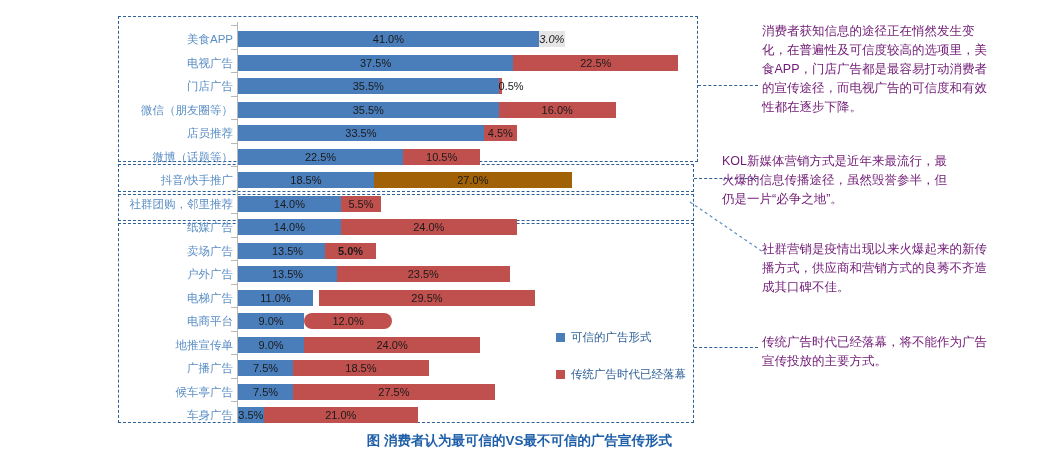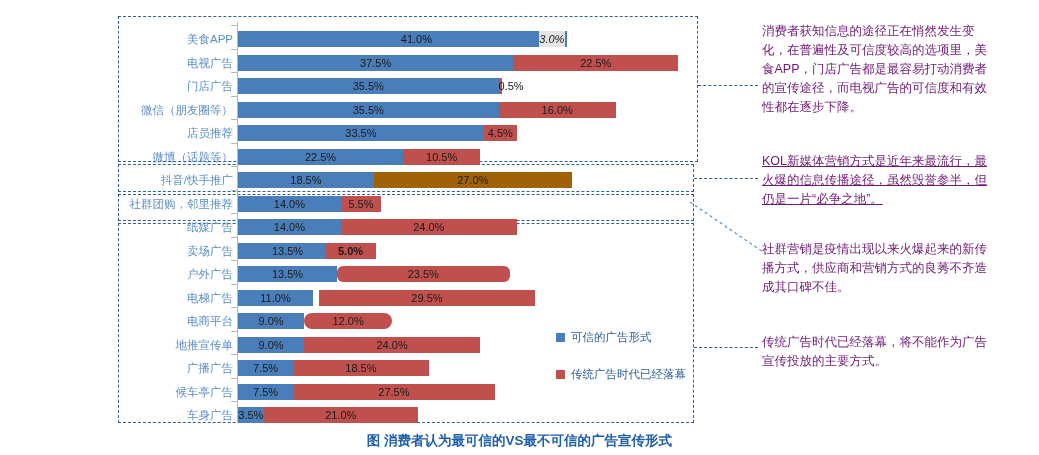--- a/index.html
+++ b/index.html
@@ -132,21 +132,21 @@
     <line x1="2" y1="2" x2="78" y2="54" stroke="#5b8ec4" stroke-width="1.2" stroke-dasharray="3,3"></line>
   </svg>
 
   <div id="chart">
     <div class="axis-line"></div>
     <div id="rows">
         <div class="row" style="top: 5px;">
           <div class="cat-label">美食APP</div>
           <div class="tick"></div>
           <div class="bars">
-            <div class="seg blue" style="left: 0px; width: 300.887px; background: rgb(74, 126, 187); padding-left: 28px;"><span>41.0%</span></div>
+            <div class="seg blue" style="left: 0px; width: 300.887px; background: rgb(74, 126, 187);"><span>41.0%</span></div>
             <div class="seg red" style="left: 300.887px; width: 26px; background: #e5e5e5; font-style: italic;"><span>3.0%</span></div>
           </div>
         </div>
         <div class="row" style="top: 28.5px;">
           <div class="cat-label">电视广告</div>
           <div class="tick"></div>
           <div class="bars">
             <div class="seg blue" style="left: 0px; width: 275.202px; background: rgb(74, 126, 187);"><span>37.5%</span></div>
             <div class="seg red" style="left: 275.202px; width: 165.121px; background: rgb(192, 80, 77);"><span>22.5%</span></div>
           </div>
@@ -213,21 +213,21 @@
           <div class="bars">
             <div class="seg blue" style="left: 0px; width: 99.0726px; background: rgb(74, 126, 187);"><span>13.5%</span></div>
             <div class="seg red" style="left: 87px; width: 51px; background: rgb(192, 80, 77); font-weight: bold;"><span>5.0%</span></div>
           </div>
         </div>
         <div class="row" style="top: 240px;">
           <div class="cat-label">户外广告</div>
           <div class="tick"></div>
           <div class="bars">
             <div class="seg blue" style="left: 0px; width: 99.0726px; background: rgb(74, 126, 187);"><span>13.5%</span></div>
-            <div class="seg red" style="left: 99.0726px; width: 172.46px; background: rgb(192, 80, 77); border-radius: 6px;"><span>23.5%</span></div>
+            <div class="seg red" style="left: 99.0726px; width: 172.46px; background: rgb(192, 80, 77);"><span>23.5%</span></div>
           </div>
         </div>
         <div class="row" style="top: 263.5px;">
           <div class="cat-label">电梯广告</div>
           <div class="tick"></div>
           <div class="bars">
             <div class="seg blue" style="left: 0px; width: 75px; background: rgb(74, 126, 187);"><span>11.0%</span></div>
             <div class="seg red" style="left: 80.7258px; width: 216.492px; background: rgb(192, 80, 77);"><span>29.5%</span></div>
           </div>
         </div>
@@ -279,18 +279,18 @@
         <span class="legend-swatch" style="background: rgb(74, 126, 187);"></span>
         <span>可信的广告形式</span>
       </div>
       <div class="legend-item">
         <span class="legend-swatch" style="background: rgb(192, 80, 77);"></span>
         <span>传统广告时代已经落幕</span>
       </div>
     </div>
 
   <div class="annot" style="left:762px;top:22px;">消费者获知信息的途径正在悄然发生变化，在普遍性及可信度较高的选项里，美食APP，门店广告都是最容易打动消费者的宣传途径，而电视广告的可信度和有效性都在逐步下降。</div>
-  <div class="annot" style="left:762px;top:152px;text-decoration:underline;">KOL新媒体营销方式是近年来最流行，最火爆的信息传播途径，虽然毁誉参半，但仍是一片“必争之地”。</div>
+  <div class="annot" style="left:722px;top:152px;">KOL新媒体营销方式是近年来最流行，最火爆的信息传播途径，虽然毁誉参半，但仍是一片“必争之地”。</div>
   <div class="annot" style="left:762px;top:240px;">社群营销是疫情出现以来火爆起来的新传播方式，供应商和营销方式的良莠不齐造成其口碑不佳。</div>
   <div class="annot" style="left:762px;top:333px;">传统广告时代已经落幕，将不能作为广告宣传投放的主要方式。</div>
 
   <div id="caption">图  消费者认为最可信的VS最不可信的广告宣传形式</div>
 </div>
 
 </body></html>

